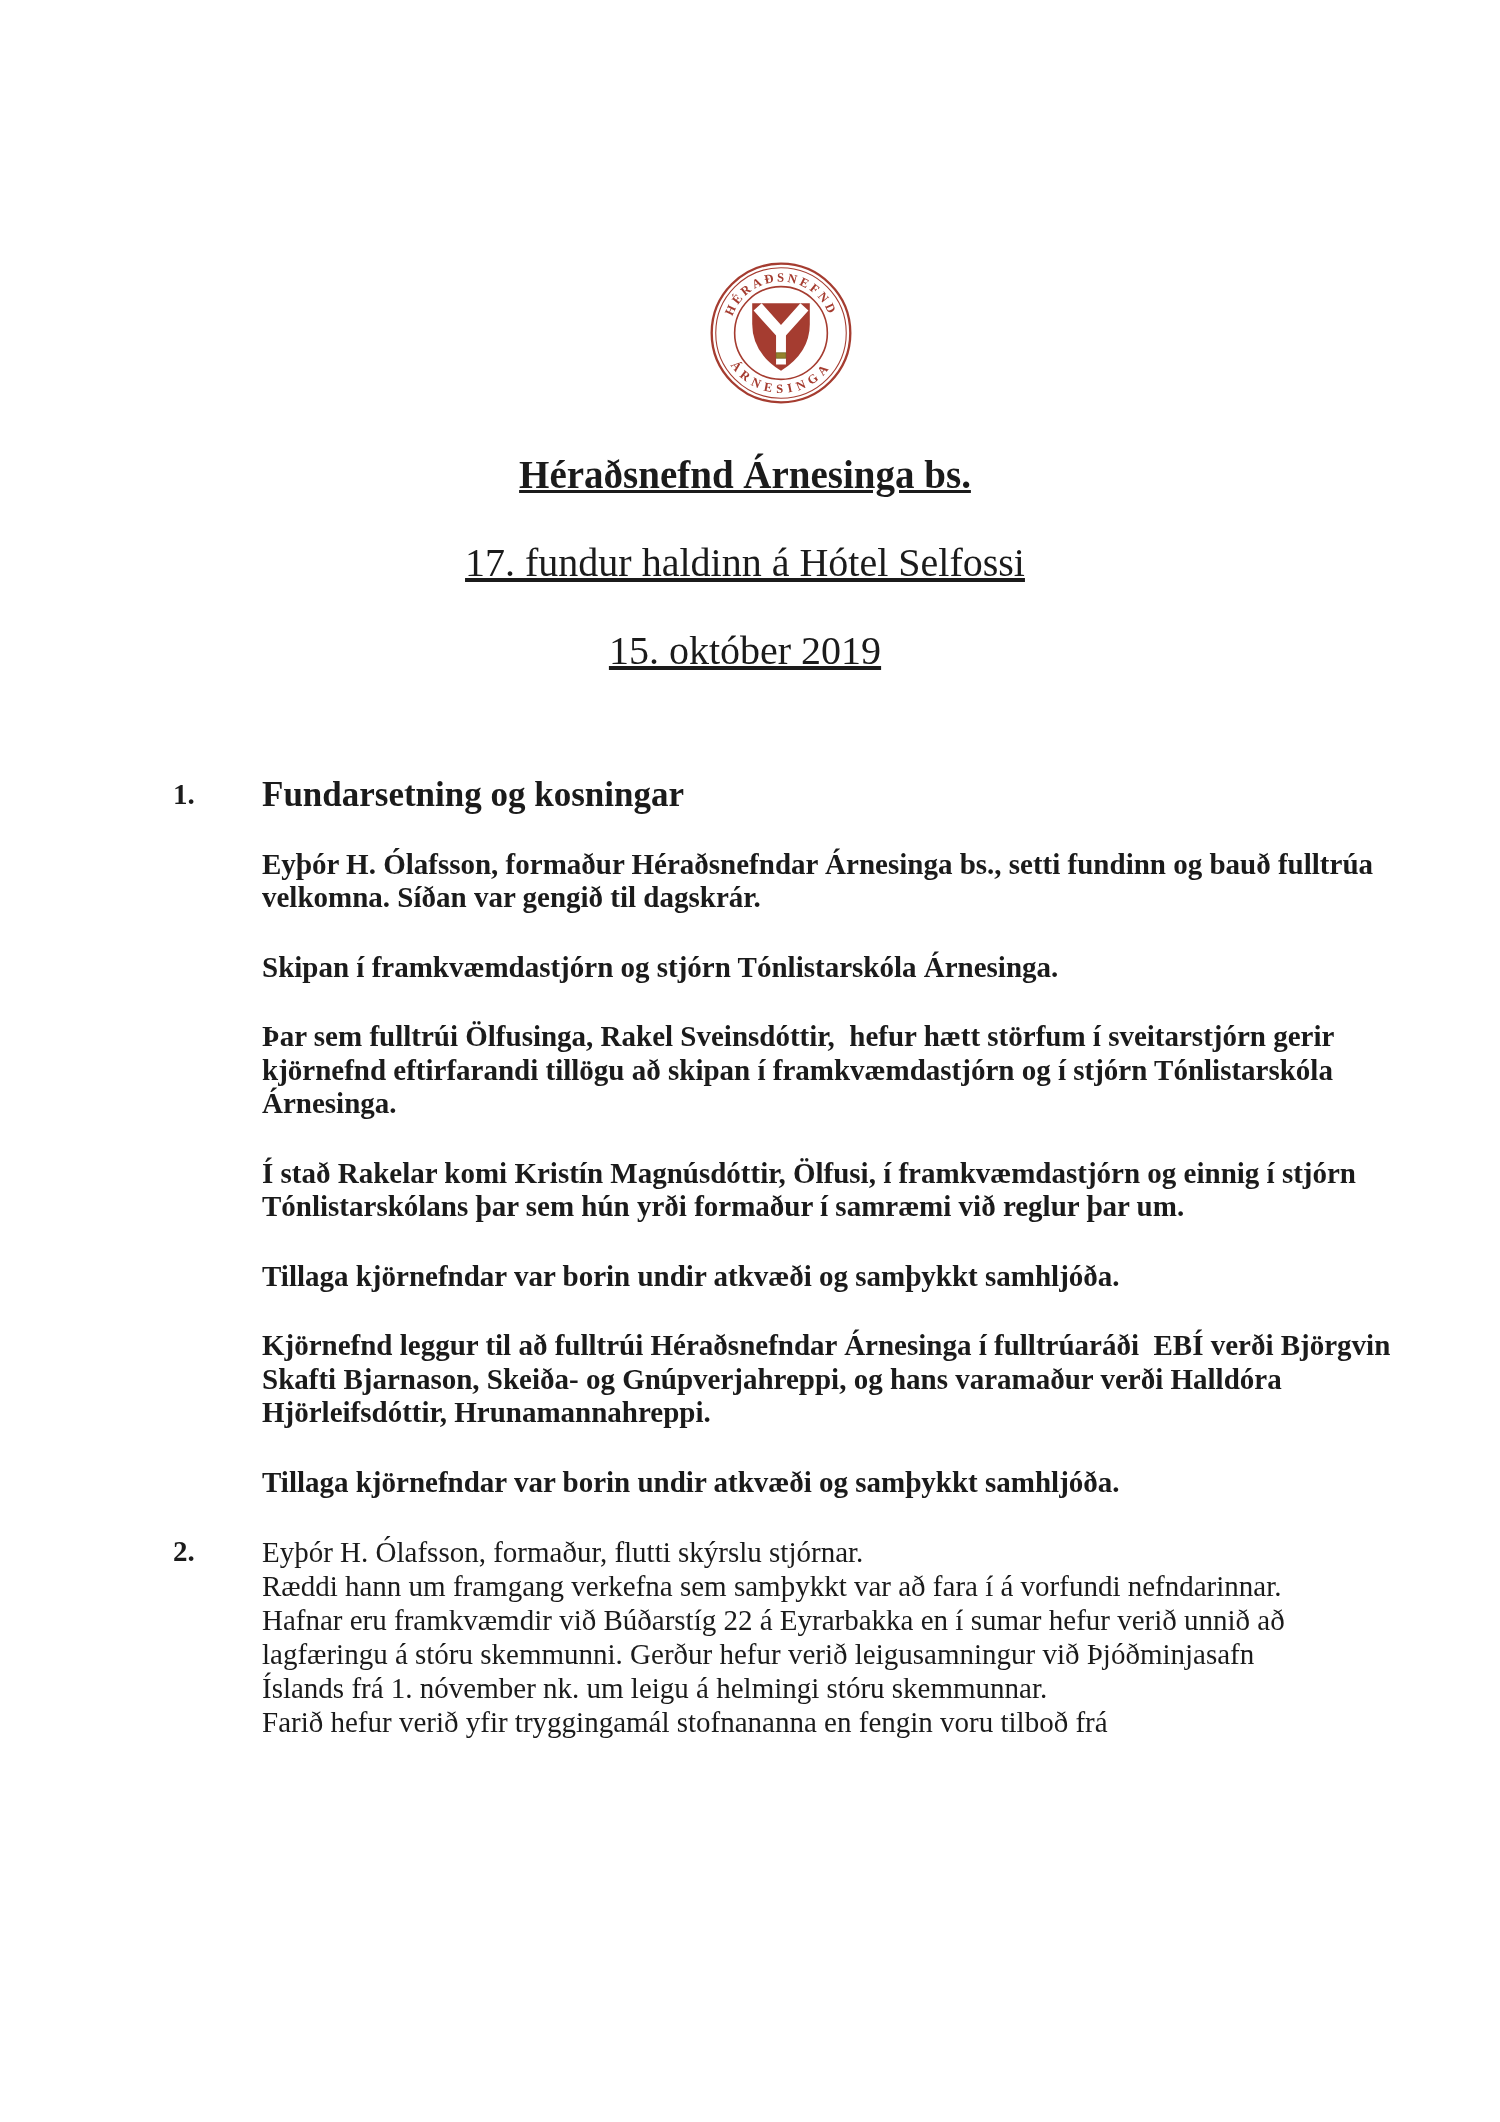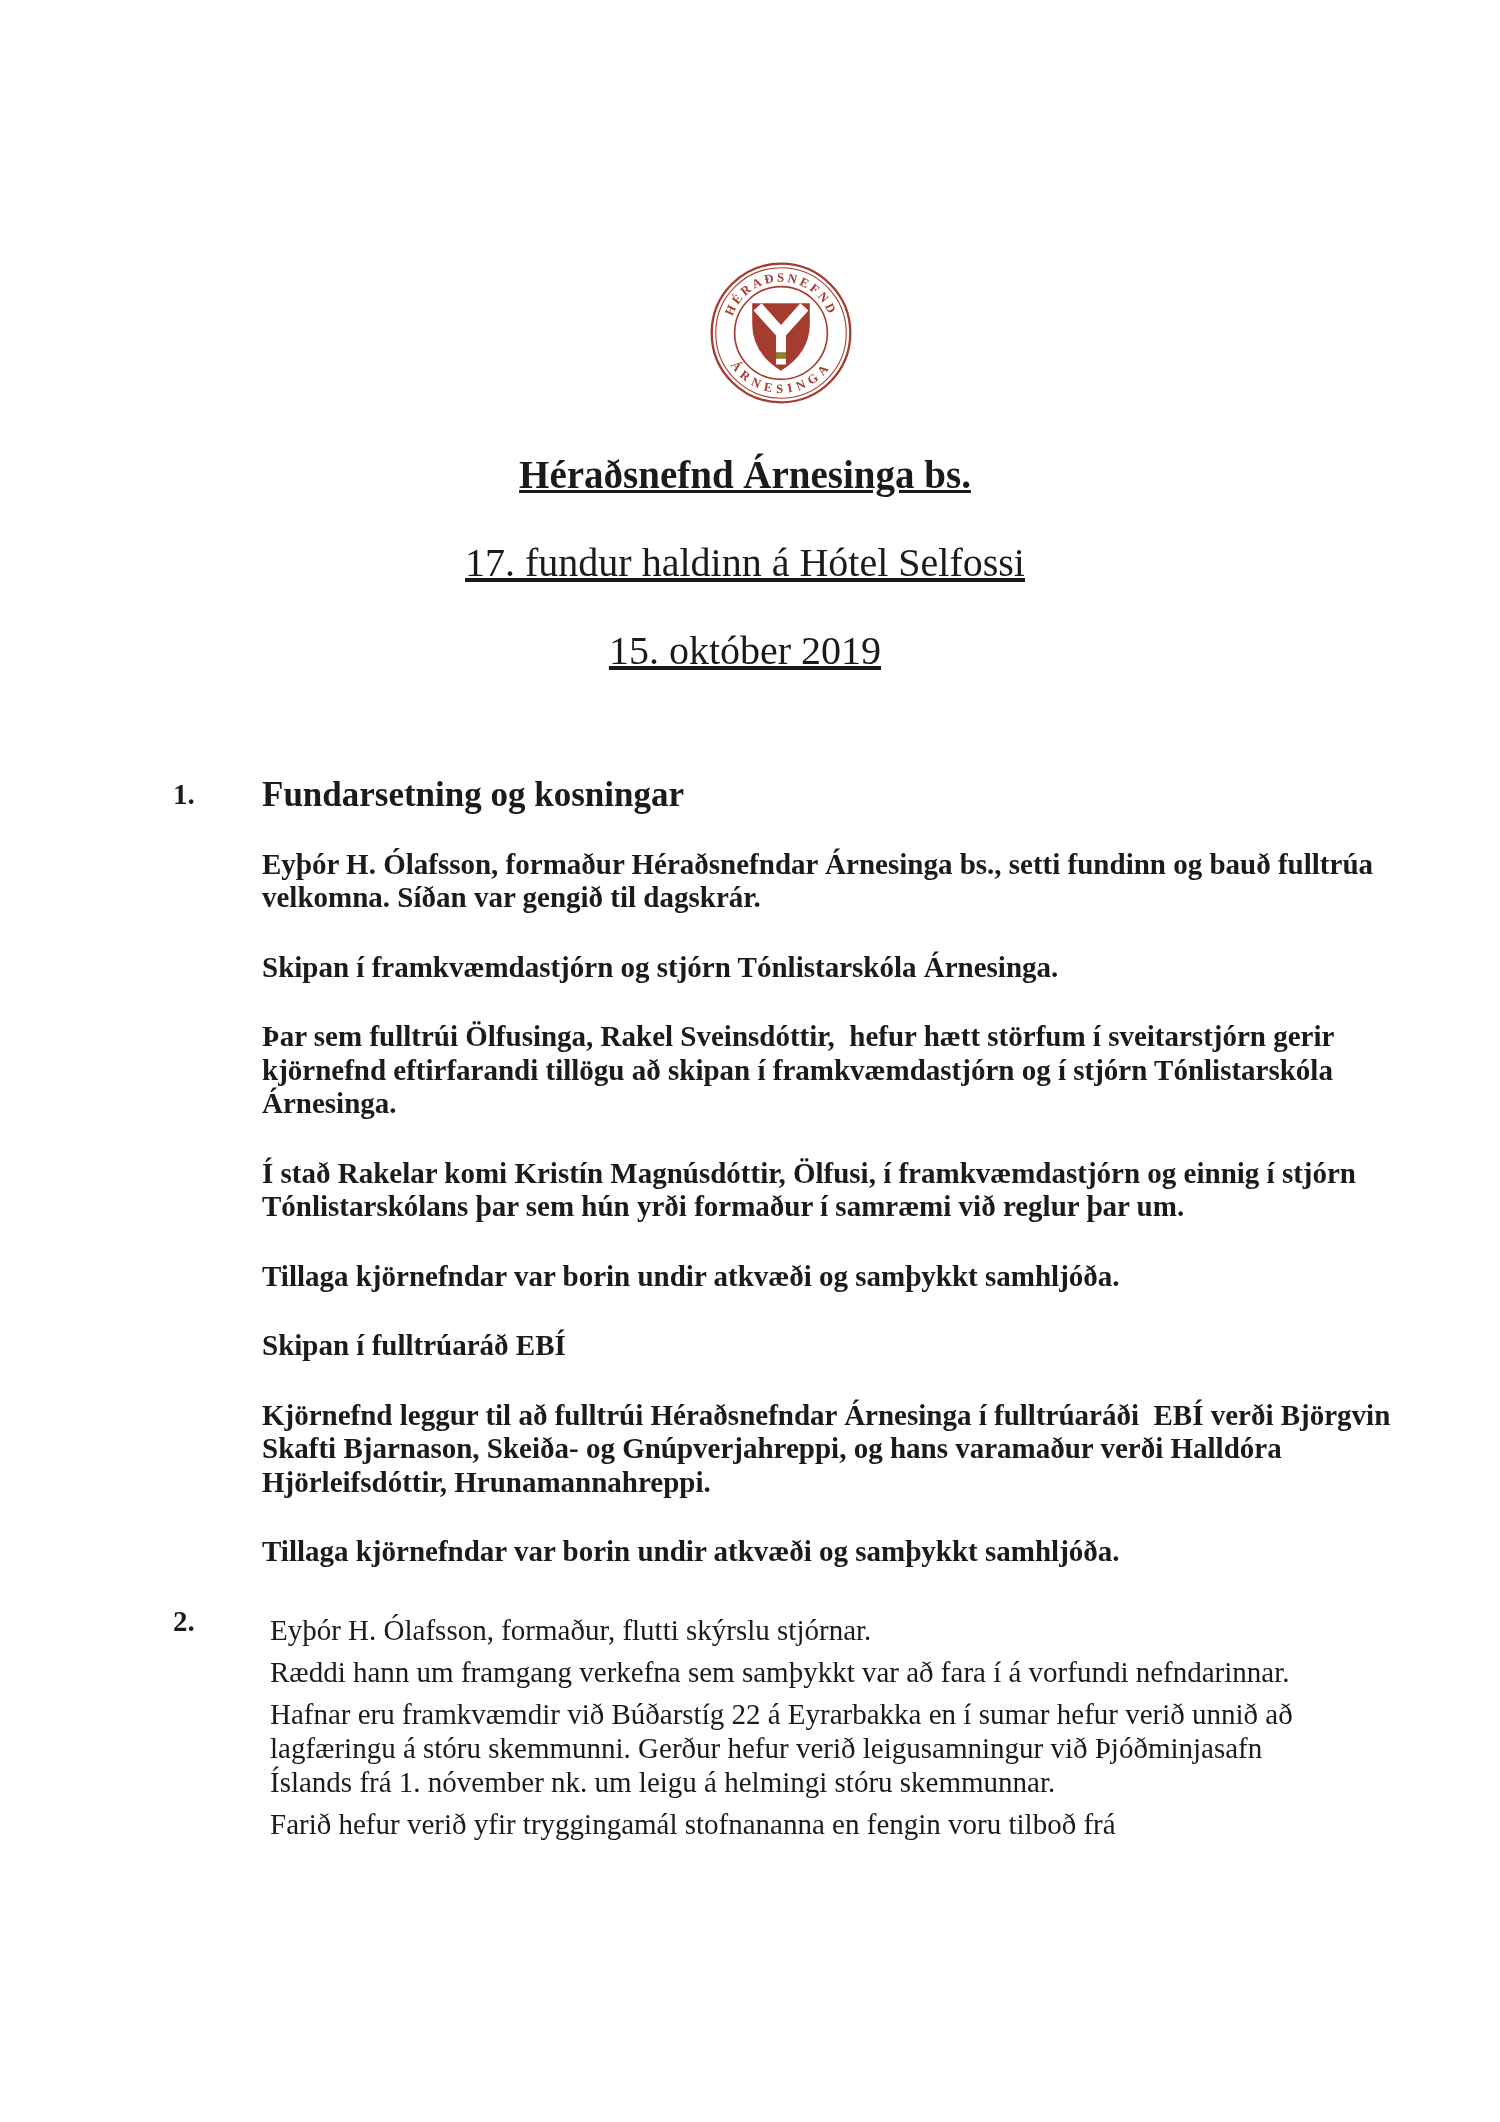--- a/index.html
+++ b/index.html
@@ -73,21 +73,21 @@
     white-space: pre-wrap;
   }
   .para {
     margin: 36px 0 0 0;
     font-size: 29px;
     line-height: 33.5px;
     white-space: pre-wrap;
     font-weight: bold;
   }
   .body-line {
-    margin: 8px;
+    margin: 0;
     font-size: 29px;
     line-height: 34px;
     white-space: pre-wrap;
   }
 </style>
 </head>
 <body>
 
 <div class="page">
 
@@ -127,21 +127,20 @@
         <div class="sec-head">Fundarsetning og kosningar</div>
         <p class="para">Eyþór H. Ólafsson, formaður Héraðsnefndar Árnesinga bs., setti fundinn og bauð fulltrúa
 velkomna. Síðan var gengið til dagskrár.</p>
         <p class="para">Skipan í framkvæmdastjórn og stjórn Tónlistarskóla Árnesinga.</p>
         <p class="para">Þar sem fulltrúi Ölfusinga, Rakel Sveinsdóttir,  hefur hætt störfum í sveitarstjórn gerir
 kjörnefnd eftirfarandi tillögu að skipan í framkvæmdastjórn og í stjórn Tónlistarskóla
 Árnesinga.</p>
         <p class="para">Í stað Rakelar komi Kristín Magnúsdóttir, Ölfusi, í framkvæmdastjórn og einnig í stjórn
 Tónlistarskólans þar sem hún yrði formaður í samræmi við reglur þar um.</p>
         <p class="para">Tillaga kjörnefndar var borin undir atkvæði og samþykkt samhljóða.</p>
-        <p class="para">Skipan í fulltrúaráð EBÍ</p>
         <p class="para">Kjörnefnd leggur til að fulltrúi Héraðsnefndar Árnesinga í fulltrúaráði  EBÍ verði Björgvin
 Skafti Bjarnason, Skeiða- og Gnúpverjahreppi, og hans varamaður verði Halldóra
 Hjörleifsdóttir, Hrunamannahreppi.</p>
         <p class="para">Tillaga kjörnefndar var borin undir atkvæði og samþykkt samhljóða.</p>
       </div>
     </section>
 
     <section class="section">
       <div class="sec-num">2.</div>
       <div class="sec-content">

